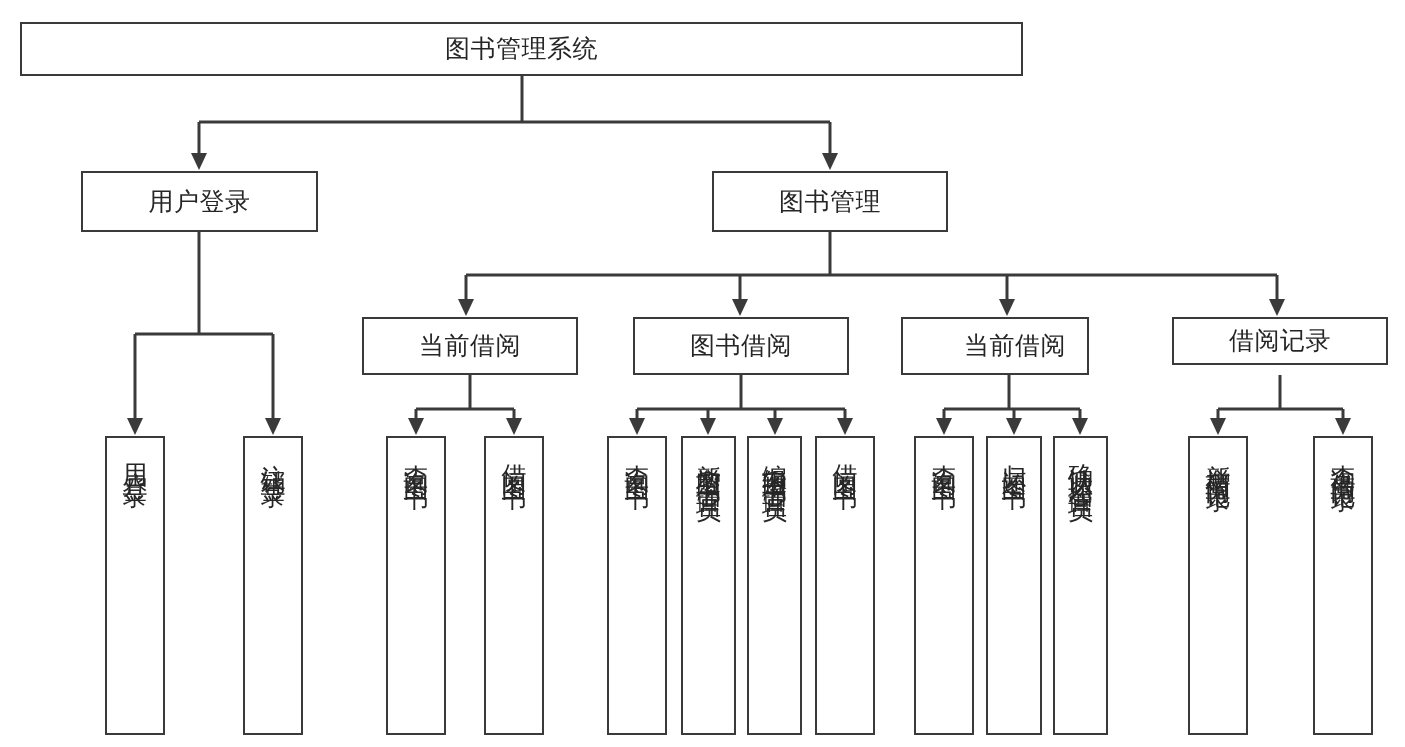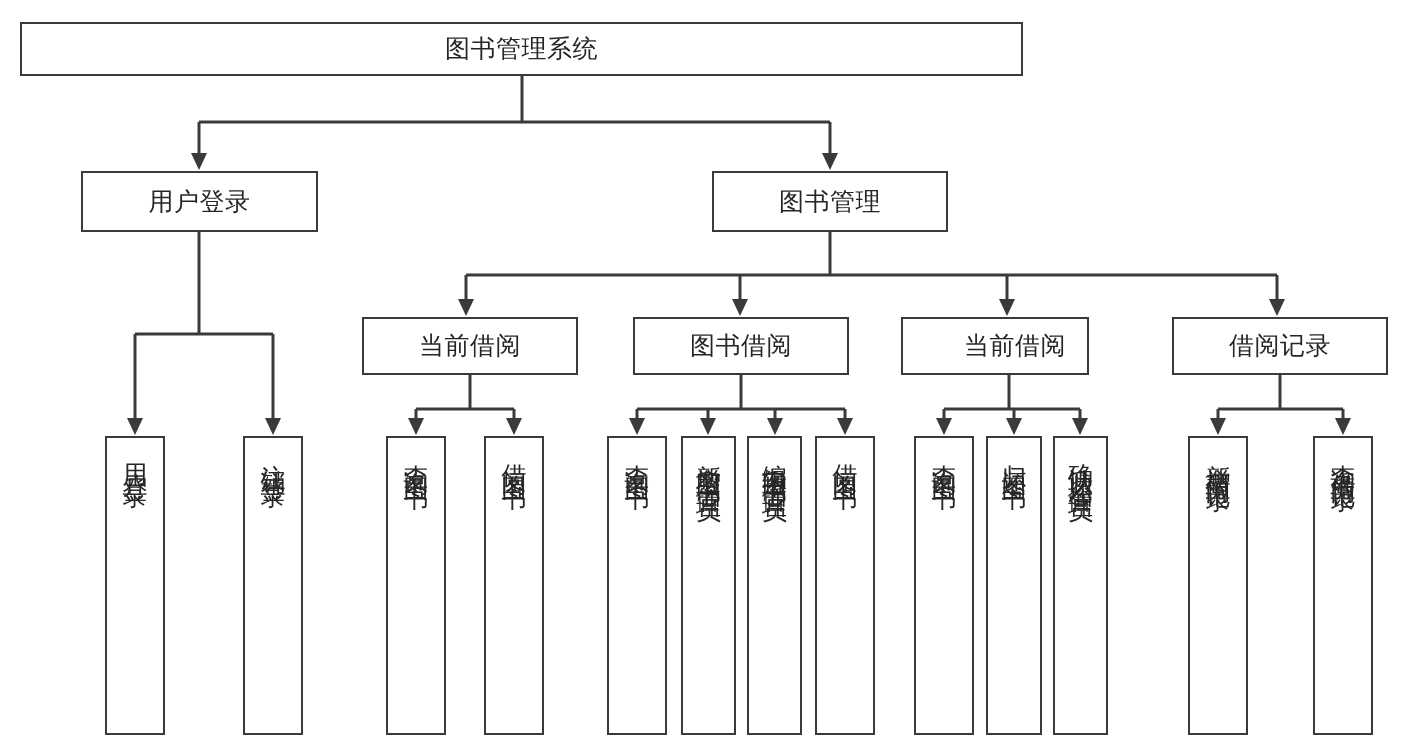--- a/index.html
+++ b/index.html
@@ -137,21 +137,21 @@
       </div>
       <div class="node horiz" style="left: 362px; top: 317px; width: 216px; height: 58px;">
         <span>当前借阅</span>
       </div>
       <div class="node horiz" style="left: 633px; top: 317px; width: 216px; height: 58px;">
         <span>图书借阅</span>
       </div>
       <div class="node horiz" style="left: 901px; top: 317px; width: 188px; height: 58px; padding-left: 40px;">
         <span>当前借阅</span>
       </div>
-      <div class="node horiz" style="left: 1172px; top: 317px; width: 216px; height: 58px;">
+      <div class="node horiz" style="left: 1172px; top: 317px; width: 216px; height: 48px;">
         <span>借阅记录</span>
       </div>
       <div class="node vert" style="left: 105px; top: 436px; width: 60px; height: 299px;">
         <span class="vtext">用户登录</span>
       </div>
       <div class="node vert" style="left: 243px; top: 436px; width: 60px; height: 299px;">
         <span class="vtext">注销登录</span>
       </div>
       <div class="node vert" style="left: 386px; top: 436px; width: 60px; height: 299px;">
         <span class="vtext">查询图书</span>

